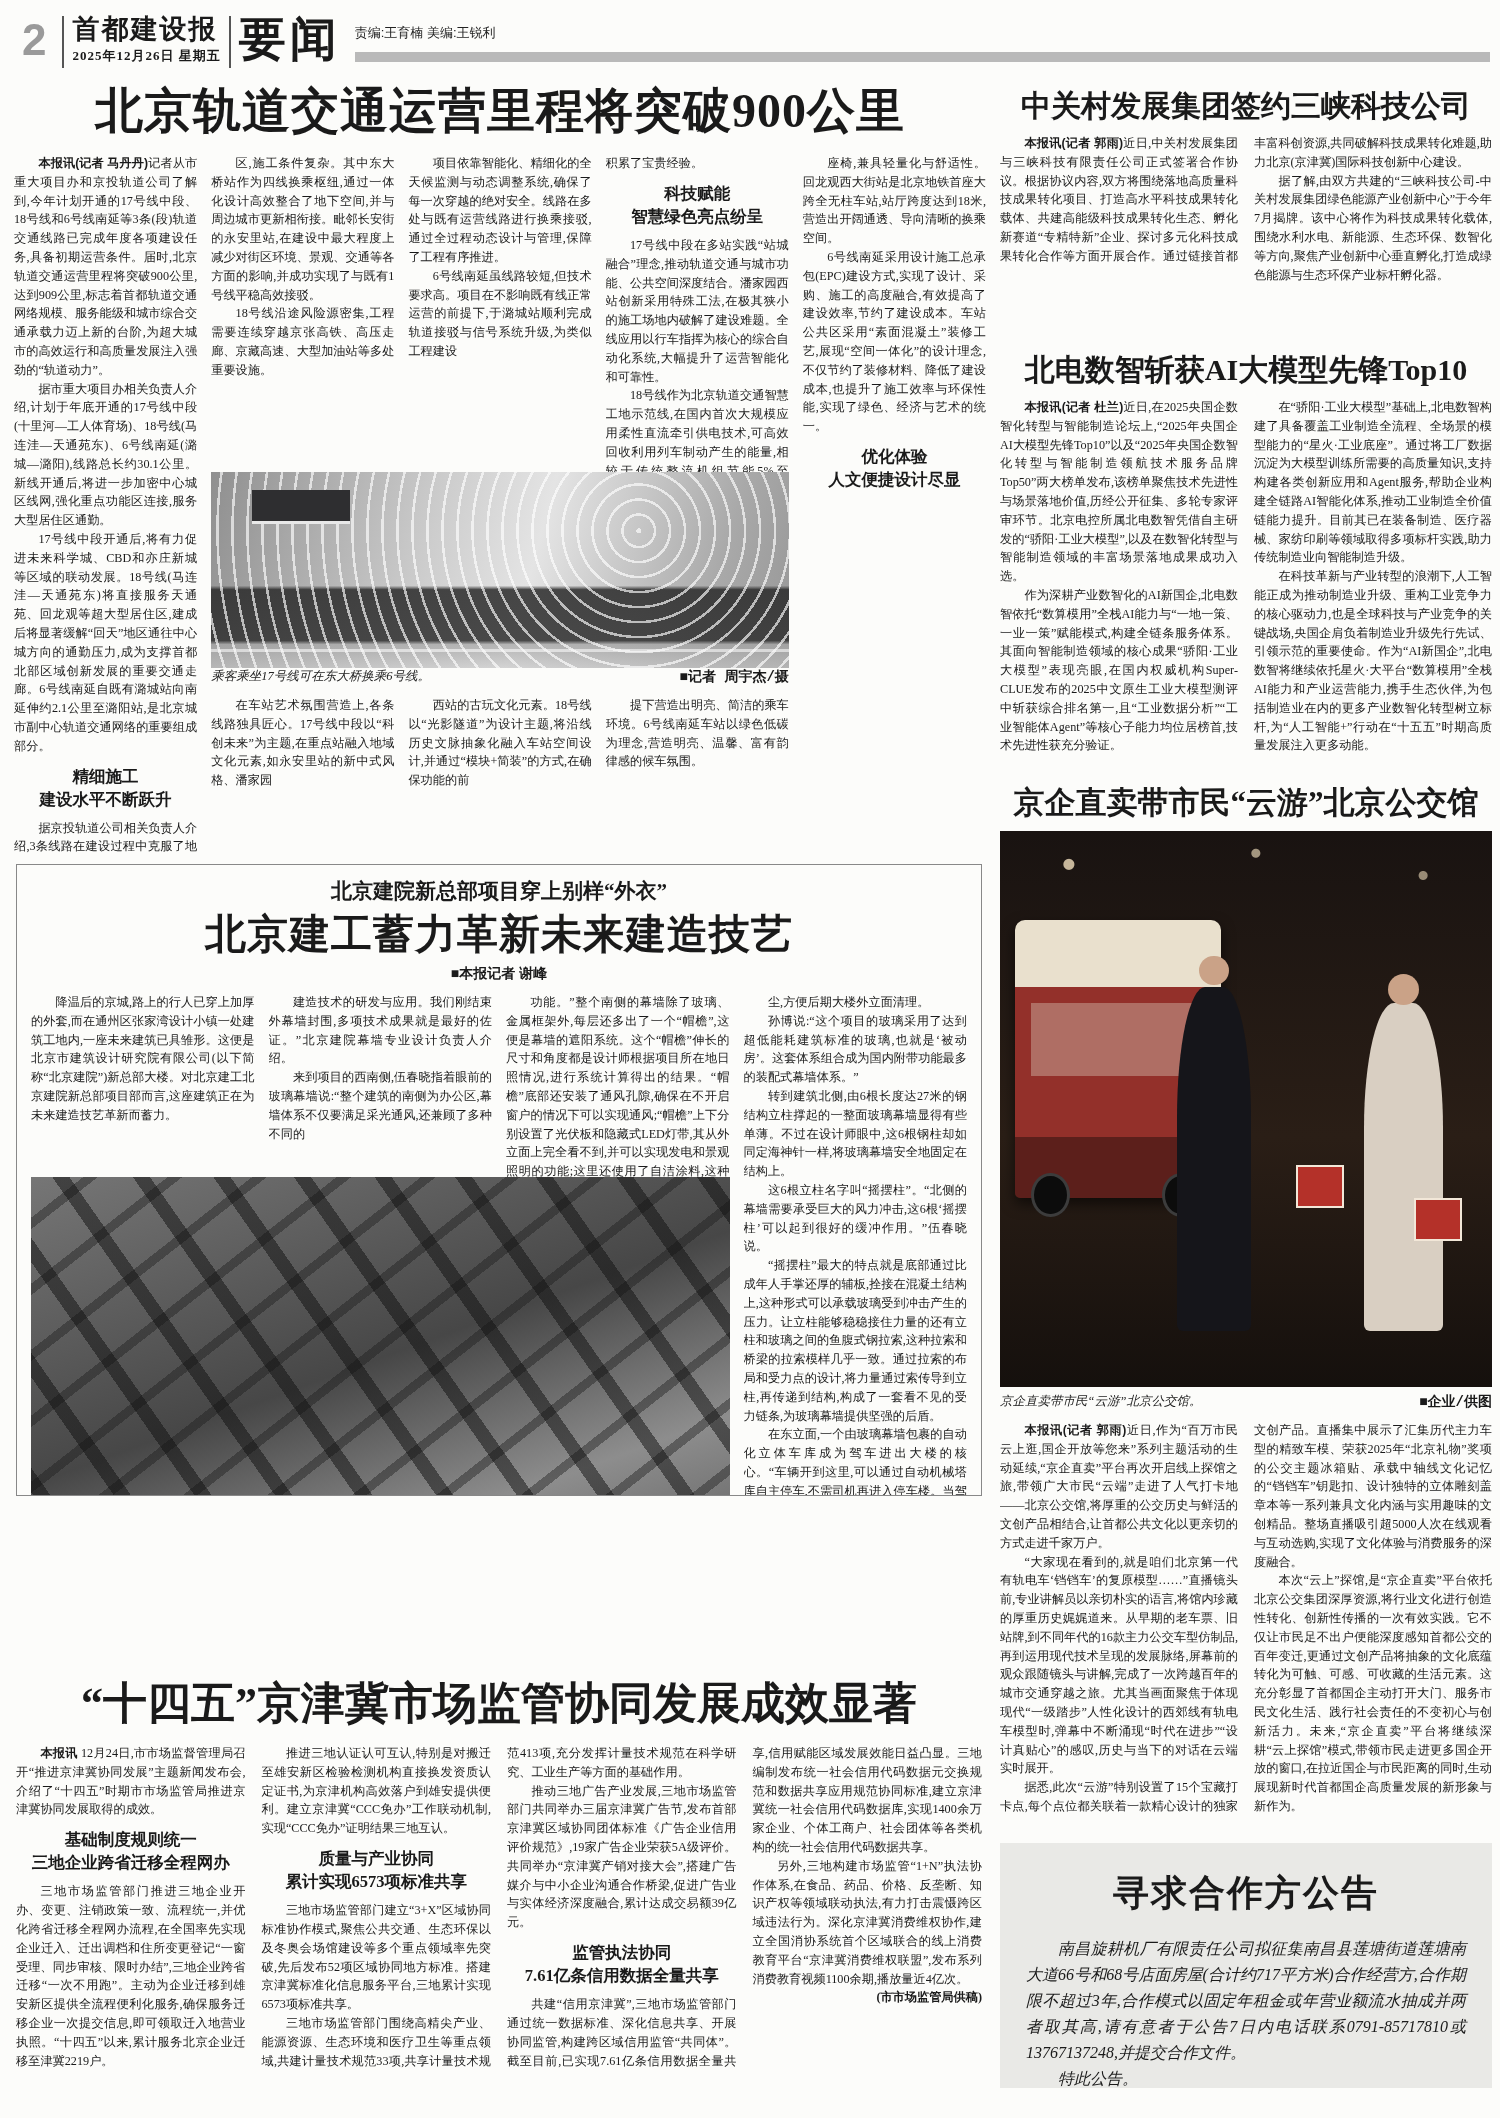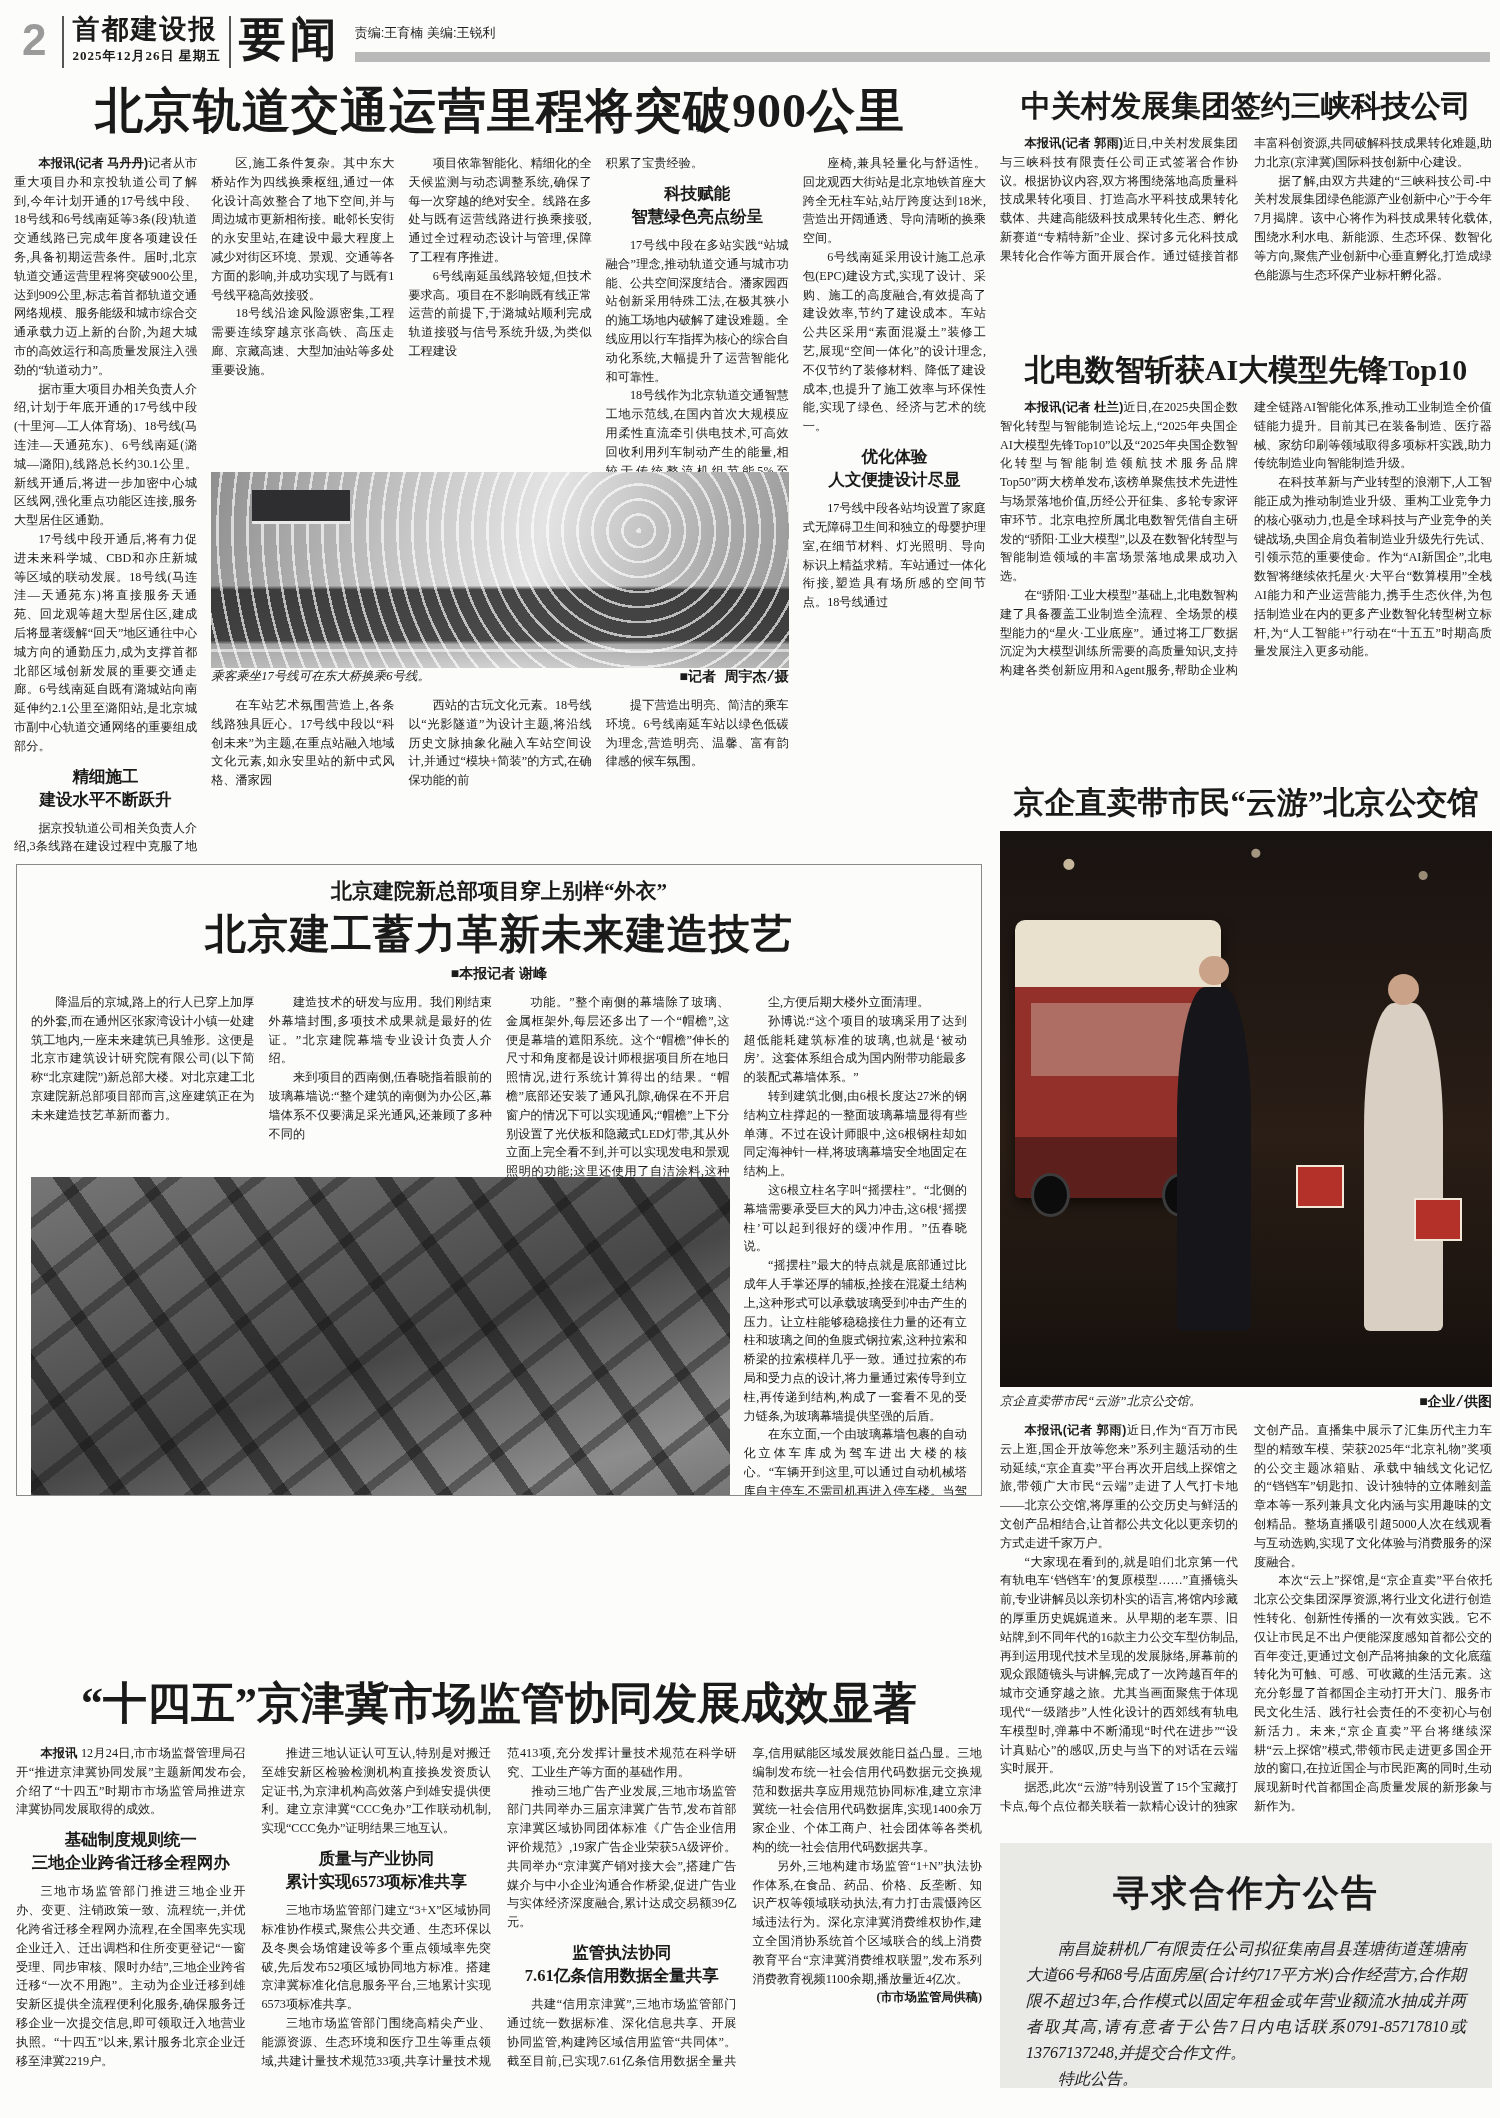--- a/index.html
+++ b/index.html
@@ -145,23 +145,20 @@
           <p>18号线作为北京轨道交通智慧工地示范线,在国内首次大规模应用柔性直流牵引供电技术,可高效回收利用列车制动产生的能量,相较于传统整流机组节能5%至10%。线路采用的车辆是国内最轻的6编组B型地铁列车,并首次批量应用碳纤维电加热</p>
         </div>
     </div>
     <div class="coltext c5">
       <div>
           <p>座椅,兼具轻量化与舒适性。回龙观西大街站是北京地铁首座大跨全无柱车站,站厅跨度达到18米,营造出开阔通透、导向清晰的换乘空间。</p>
           <p>6号线南延采用设计施工总承包(EPC)建设方式,实现了设计、采购、施工的高度融合,有效提高了建设效率,节约了建设成本。车站公共区采用“素面混凝土”装修工艺,展现“空间一体化”的设计理念,不仅节约了装修材料、降低了建设成本,也提升了施工效率与环保性能,实现了绿色、经济与艺术的统一。</p>
         </div>
       <div class="sub">优化体验
 人文便捷设计尽显</div>
-      <div>
-          <p>17号线中段各站均设置了家庭式无障碍卫生间和独立的母婴护理室,在细节材料、灯光照明、导向标识上精益求精。车站通过一体化衔接,塑造具有场所感的空间节点。18号线通过</p>
-        </div>
     </div>
     <div class="ph">
       <div class="sign"></div>
       <div class="rail"></div>
     </div>
     <div class="cap-row caprow">
       <span class="cap">乘客乘坐17号线可在东大桥换乘6号线。</span>
       <span class="credit">■记者 周宇杰/摄</span>
     </div>
     <div class="coltext b2">
@@ -264,20 +261,21 @@
     </div>
       </div>
   </div>
 
   <div class="sart bd">
     <h3>北电数智斩获AI大模型先锋Top10</h3>
     <div class="clip">
         <div class="coltext twocol">
       <p><b class="leadin">本报讯(记者 杜兰)</b><span>近日,在2025央国企数智化转型与智能制造论坛上,“2025年央国企AI大模型先锋Top10”以及“2025年央国企数智化转型与智能制造领航技术服务品牌Top50”两大榜单发布,该榜单聚焦技术先进性与场景落地价值,历经公开征集、多轮专家评审环节。北京电控所属北电数智凭借自主研发的“骄阳·工业大模型”,以及在数智化转型与智能制造领域的丰富场景落地成果成功入选。</span></p>
       <div>
+            <p>作为深耕产业数智化的AI新国企,北电数智依托“数算模用”全栈AI能力与“一地一策、一业一策”赋能模式,构建全链条服务体系。其面向智能制造领域的核心成果“骄阳·工业大模型”表现亮眼,在国内权威机构Super-CLUE发布的2025中文原生工业大模型测评中斩获综合排名第一,且“工业数据分析”“工业智能体Agent”等核心子能力均位居榜首,技术先进性获充分验证。</p>
             <p>在“骄阳·工业大模型”基础上,北电数智构建了具备覆盖工业制造全流程、全场景的模型能力的“星火·工业底座”。通过将工厂数据沉淀为大模型训练所需要的高质量知识,支持构建各类创新应用和Agent服务,帮助企业构建全链路AI智能化体系,推动工业制造全价值链能力提升。目前其已在装备制造、医疗器械、家纺印刷等领域取得多项标杆实践,助力传统制造业向智能制造升级。</p>
             <p>在科技革新与产业转型的浪潮下,人工智能正成为推动制造业升级、重构工业竞争力的核心驱动力,也是全球科技与产业竞争的关键战场,央国企肩负着制造业升级先行先试、引领示范的重要使命。作为“AI新国企”,北电数智将继续依托星火·大平台“数算模用”全栈AI能力和产业运营能力,携手生态伙伴,为包括制造业在内的更多产业数智化转型树立标杆,为“人工智能+”行动在“十五五”时期高质量发展注入更多动能。</p>
           </div>
     </div>
       </div>
   </div>
 
   <div class="sart jq">
     <h3>京企直卖带市民“云游”北京公交馆</h3>
     <div class="jqph">

